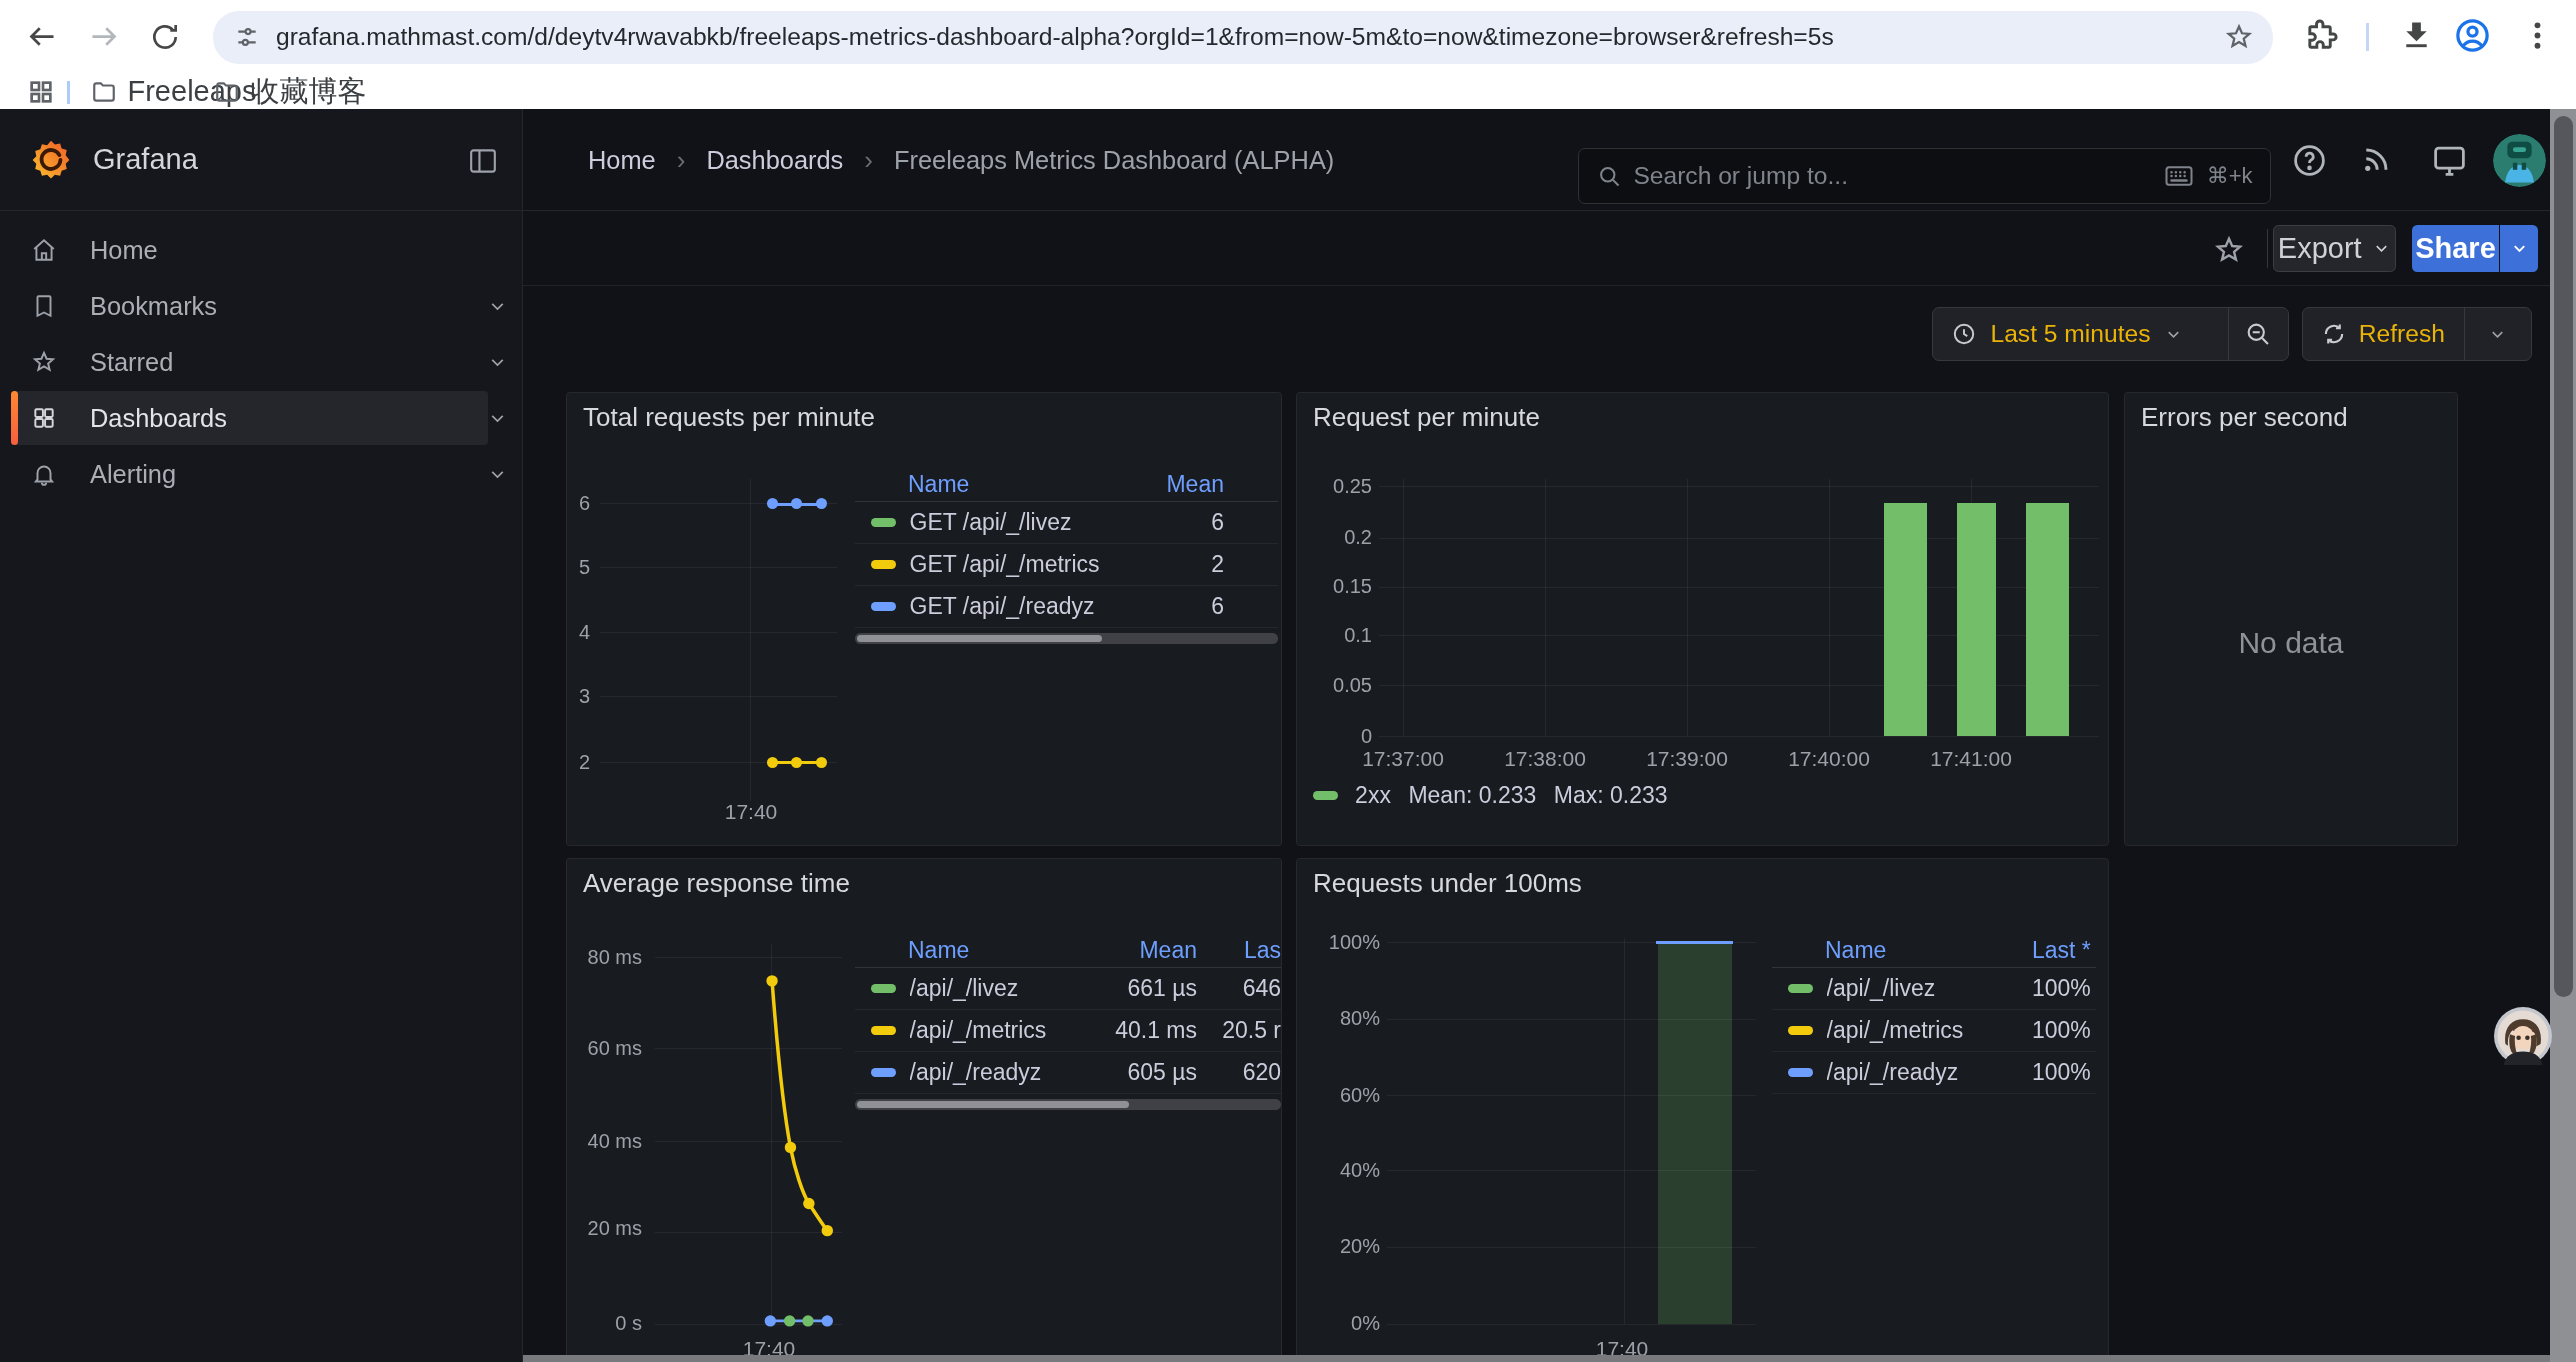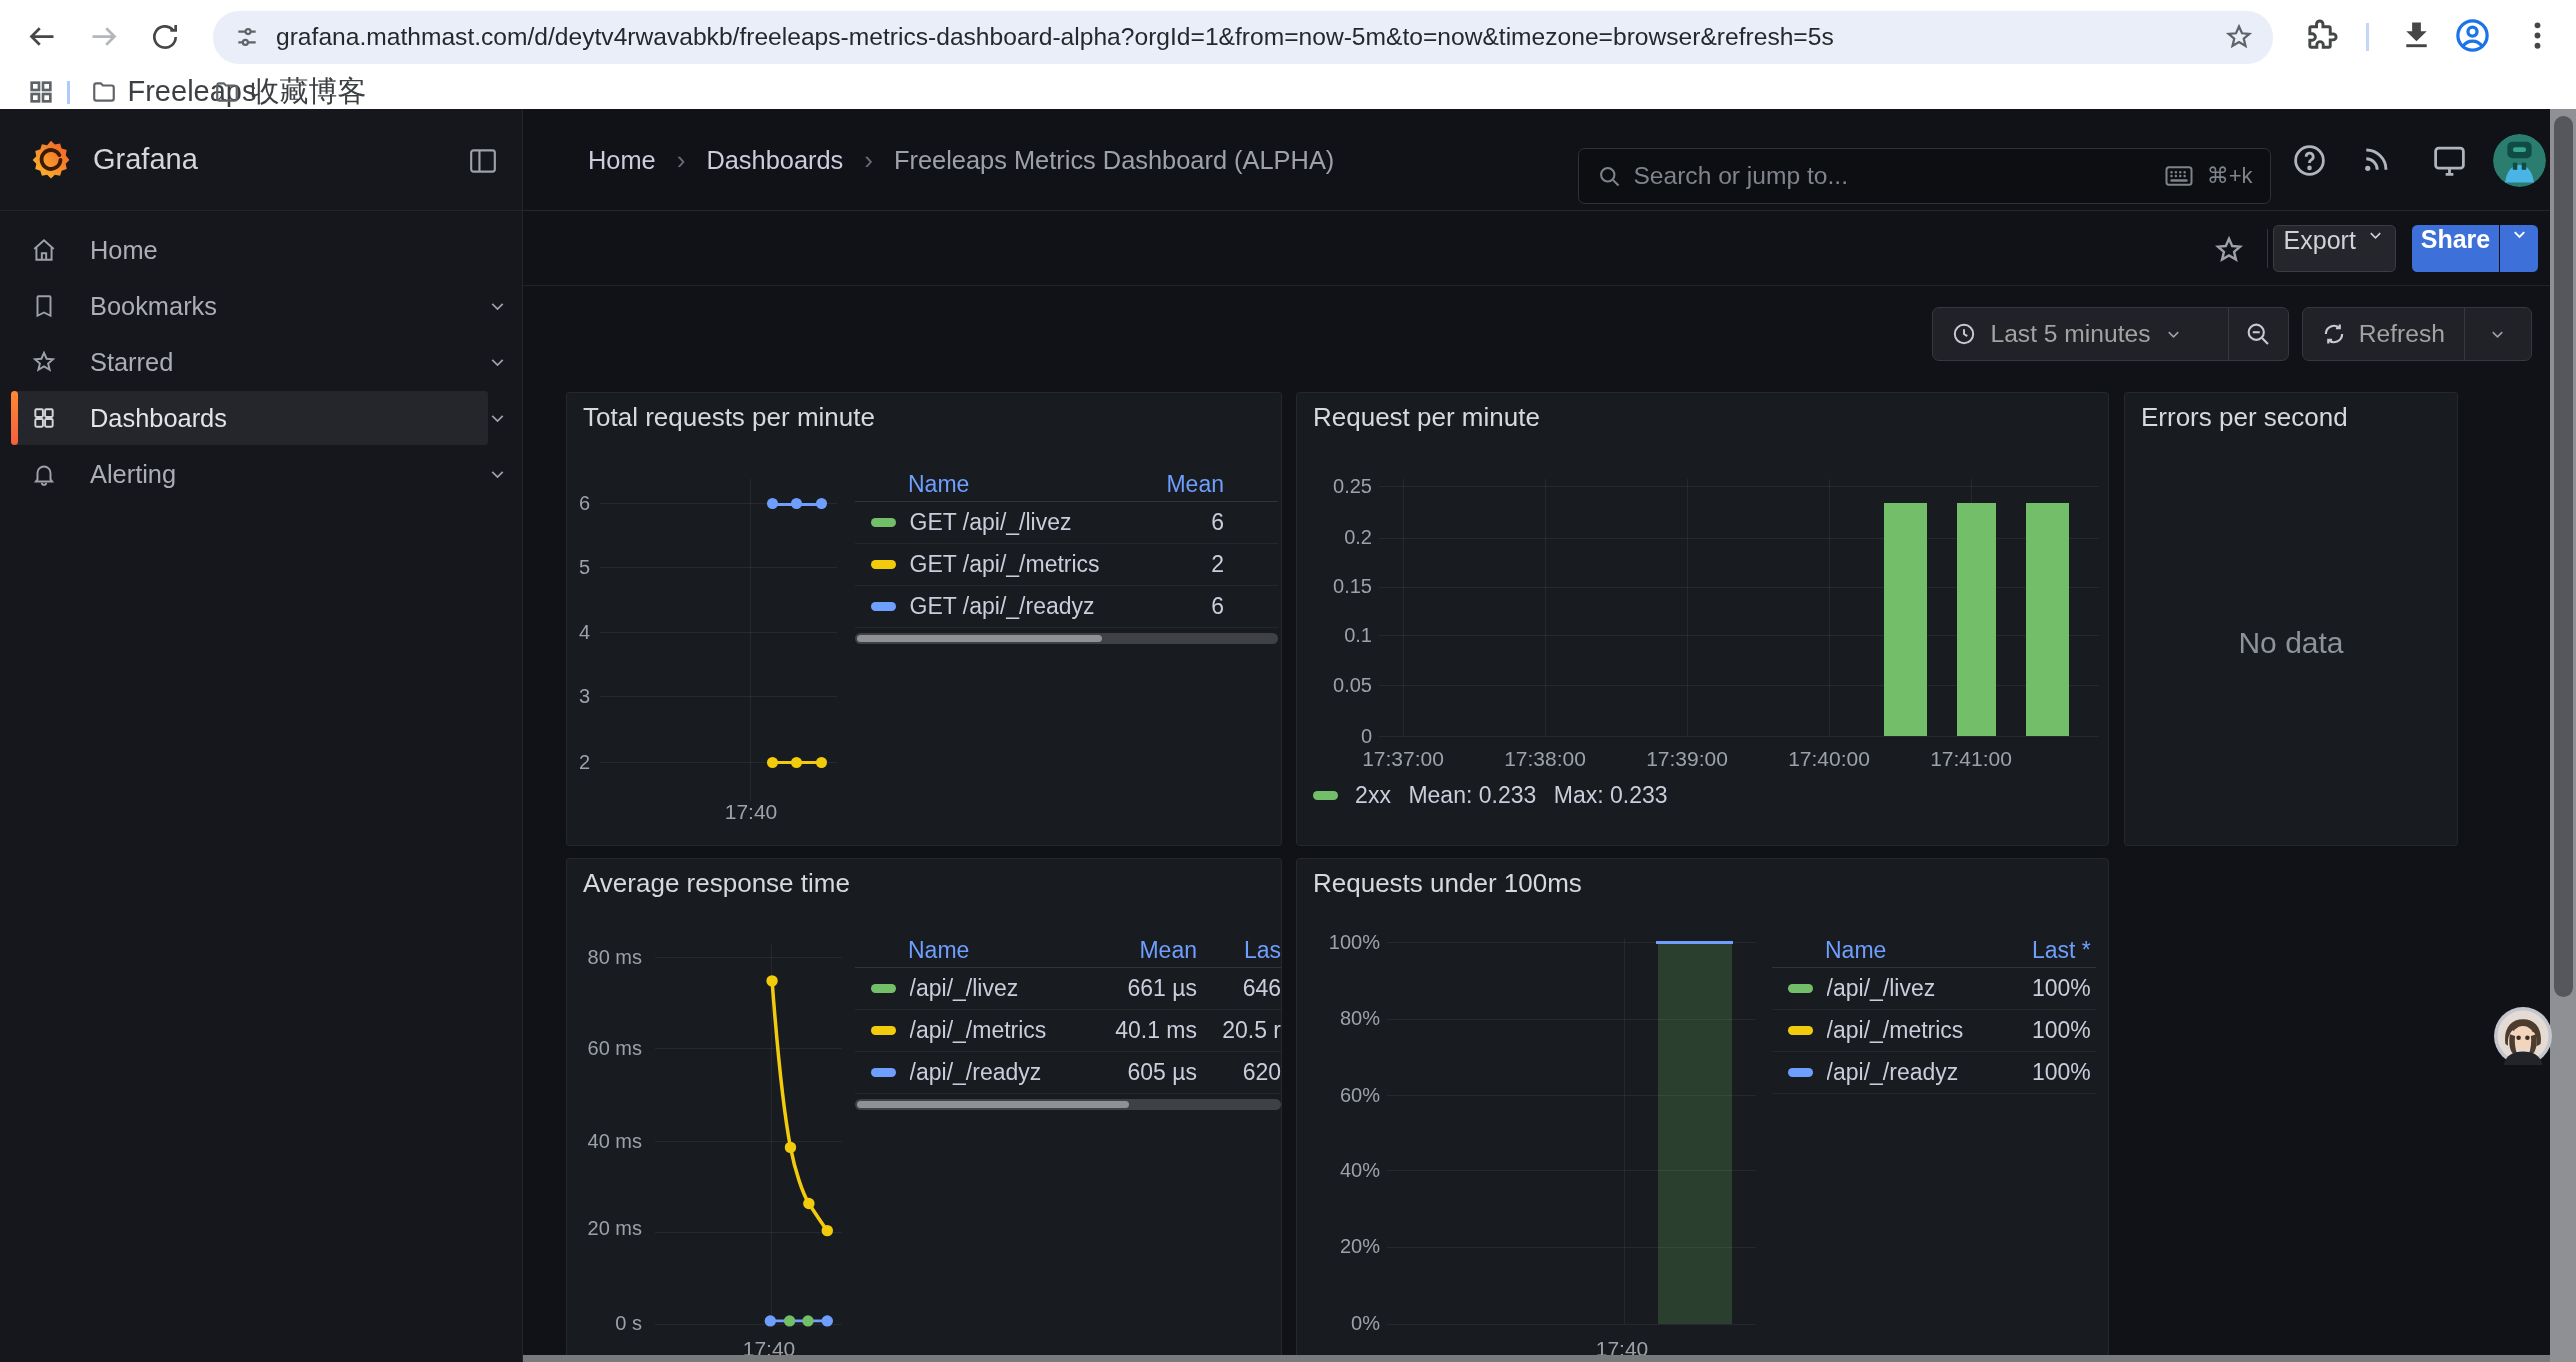--- a/index.html
+++ b/index.html
@@ -36,25 +36,25 @@
   
   .mhead { position:absolute; left:523px; top:0; width:2053px; height:102px; background:#111217; border-bottom:0.9px solid #24262b; }
   .crumbs { position:absolute; left:65px; top:0; height:102px; display:flex; align-items:center; gap:21px; font-size:25.4px; }
   .crumb { color:#ccccdc; } .crumb.dim { color:#9da1a9; } .csep { color:#686c73; font-size:26px; }
   .search { position:absolute; left:1055px; top:39px; width:693px; height:56px; background:#0d0e12; border:0.9px solid #2e3138; border-radius:7px; display:flex; align-items:center; color:#7f848c; }
   .search input { background:transparent; border:none; outline:none; color:#c7cad1; font-size:24.6px; flex:1; margin-left:12.3px; font-family:inherit; }
   .search input::placeholder { color:#7f848c; }
   .hico { position:absolute; top:33px; width:39px; height:39px; color:#b0b4bb; }
   
   .arow { position:absolute; left:523px; top:102px; width:2053px; height:75px; background:#111217; border-bottom:0.9px solid #212329; }
-  .btn { display:flex; align-items:flex-start; justify-content:center; gap:10.5px; font-size:25px; border-radius:5.3px; cursor:pointer; }
+  .btn { display:flex; align-items:center; justify-content:center; gap:10.5px; font-size:29px; border-radius:5.3px; cursor:pointer; }
   .btn.dark { background:#24262c; border:0.9px solid #3b3d44; color:#d0d2d8; }
   .btn.blue { background:#3d71d9; color:#ffffff; font-weight:700; border:none; }
   
-  .tgroup { position:absolute; top:198px; height:54px; background:#202227; border:0.9px solid #36383f; border-radius:7px; display:flex; align-items:center; color:#a3a3a3; font-size:24.6px; }
+  .tgroup { position:absolute; top:198px; height:54px; background:#202227; border:0.9px solid #36383f; border-radius:7px; display:flex; align-items:center; color:#eab308; font-size:24.6px; }
   .tdiv { width:0.9px; height:53px; background:#36383f; }
   
   .panel { position:absolute; background:#181b1f; border:0.9px solid #26282e; border-radius:3.5px; overflow:hidden; }
   .ptitle { position:absolute; left:16px; top:8.8px; font-size:26px; font-weight:500; color:#d8d9df; white-space:nowrap; }
   .yt { position:absolute; text-align:right; font-size:20px; color:#9da1a9; line-height:24.6px; }
   .xt { position:absolute; text-align:center; font-size:21px; color:#9da1a9; }
   .glh { position:absolute; height:0.9px; background:rgba(204,204,220,0.08); }
   .glv { position:absolute; width:0.9px; background:rgba(204,204,220,0.08); }
   .sline { position:absolute; height:2.6px; border-radius:1.8px; }
   .dot { position:absolute; width:11.4px; height:11.4px; border-radius:6.1px; }

